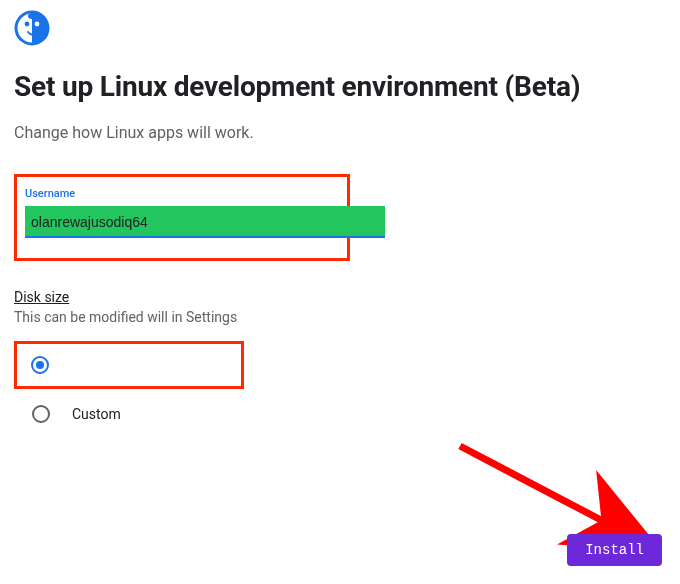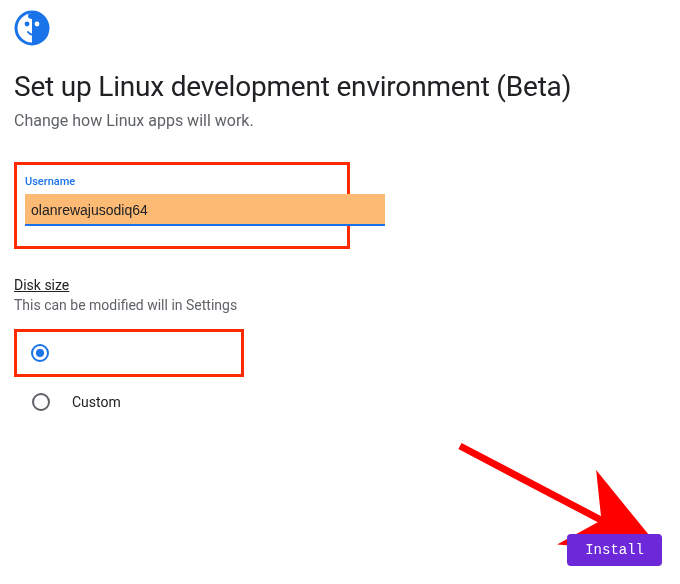--- a/index.html
+++ b/index.html
@@ -10,23 +10,23 @@
       height: 584px;
       position: relative;
       padding: 10px 14px;
     }
     .penguin-icon {
       margin-bottom: 20px;
     }
     .penguin-icon svg { width: 36px; height: 36px; }
     h1.title {
       font-size: 28px;
-      font-weight: 400;
+      font-weight: 700;
       color: #202124;
-      margin-bottom: 8px;
+      margin-bottom: 20px;
       letter-spacing: -0.2px;
     }
     .subtitle {
       font-size: 16px;
       color: #5f6368;
       margin-bottom: 32px;
     }
     .highlight-box-1 {
       border: 3px solid #ff2a00;
       padding: 10px 8px 20px 8px;
@@ -36,21 +36,21 @@
     .field-label {
       font-size: 11px;
       color: #1a73e8;
       font-weight: 500;
       margin-bottom: 6px;
     }
     .username-input {
       width: 360px;
       border: none;
       border-bottom: 2px solid #1a73e8;
-      background: #fdba74;
+      background: #22c55e;
       padding: 8px 6px 6px 6px;
       font-size: 14px;
       color: #202124;
       outline: none;
     }
     .section-title {
       font-size: 14px;
       color: #202124;
       margin-bottom: 4px;
       text-decoration: underline;

